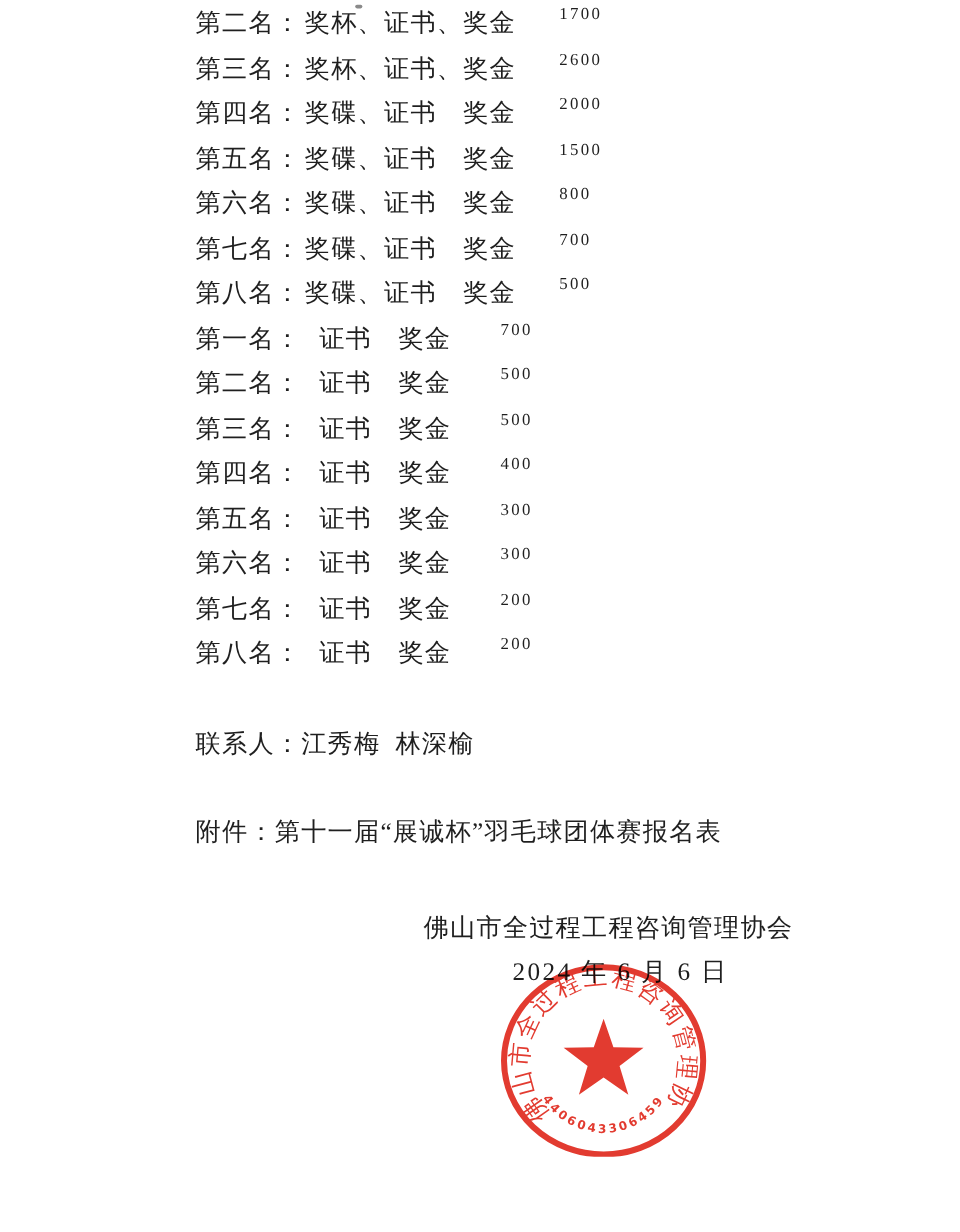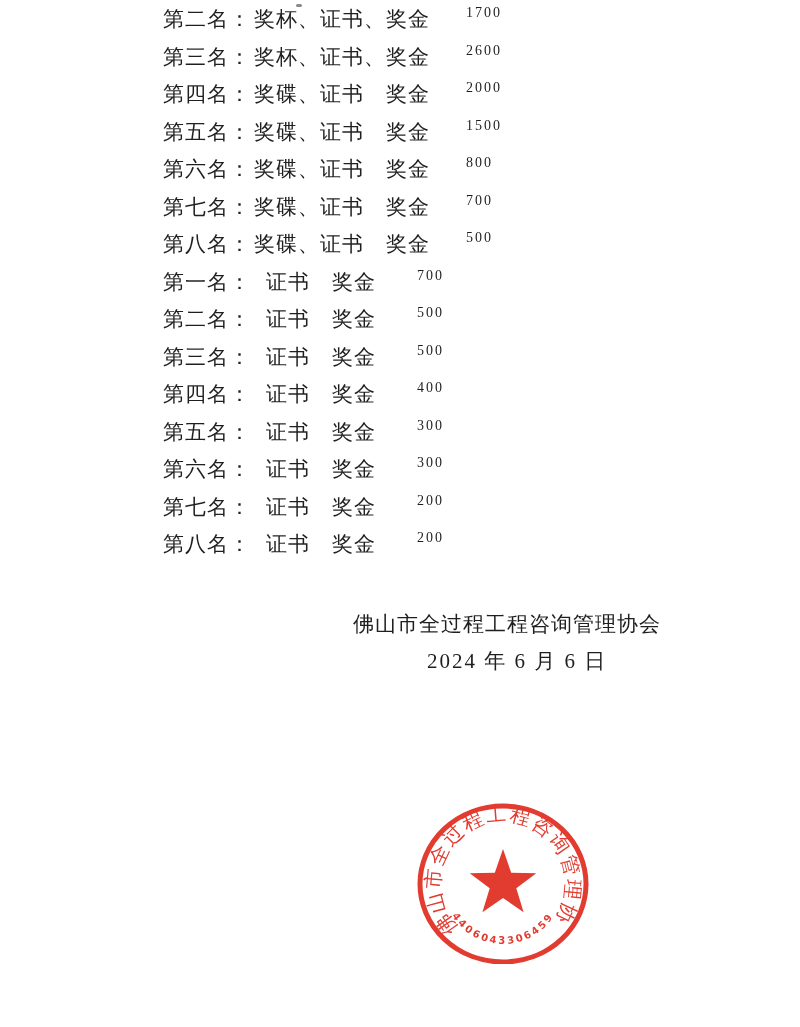--- a/index.html
+++ b/index.html
@@ -134,21 +134,27 @@
     <div class="line prize">
       <span class="rank">第六名：</span><span class="items mixed">证书　奖金</span><span class="amount">300</span>
     </div>
     <div class="line prize">
       <span class="rank">第七名：</span><span class="items mixed">证书　奖金</span><span class="amount">200</span>
     </div>
     <div class="line prize">
       <span class="rank">第八名：</span><span class="items mixed">证书　奖金</span><span class="amount">200</span>
     </div>
 
+    <div class="line contact-person">
+      <span>联系人：江秀梅  林深榆</span>
+    </div>
 
+    <div class="line attachment">
+      <span>附件：第十一届“展诚杯”羽毛球团体赛报名表</span>
+    </div>
 
     <div class="line org">
       <span>佛山市全过程工程咨询管理协会</span>
     </div>
     <div class="line date">
       <span>2024 年 6 月 6 日</span>
     </div>
 
   </div>
 

